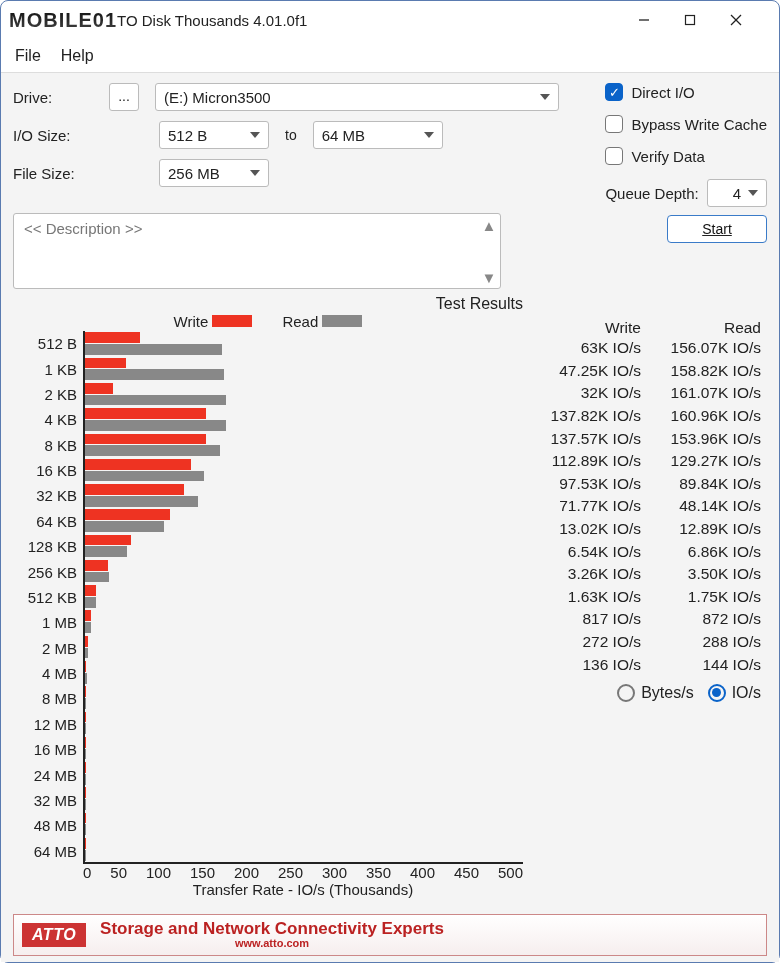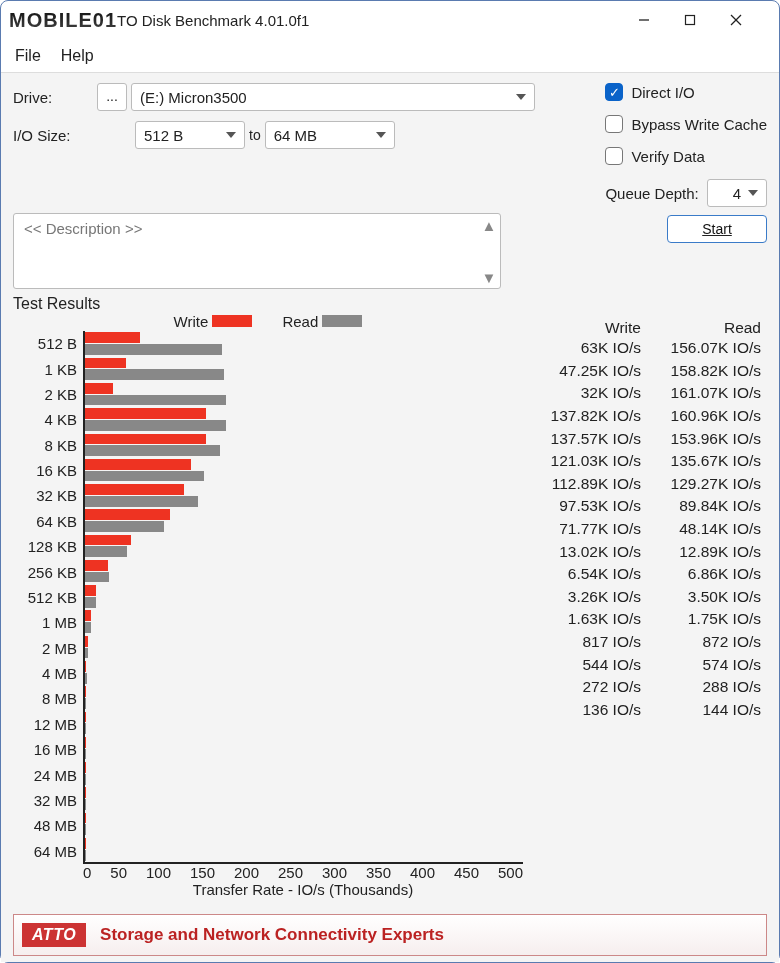--- a/index.html
+++ b/index.html
@@ -9,41 +9,41 @@
   .titlebar .watermark { position:relative; font-family:Impact, sans-serif; font-size:20px; letter-spacing:1px;
     background:linear-gradient(#111,#444); -webkit-background-clip:text; color:transparent; font-weight:700; }
   .titlebar .watermark::after { content:""; }
   .titlebar .title-text { font-size:15px; }
   .titlebar .spacer { flex:1; }
   .winbtn { width:46px; height:32px; display:flex; align-items:center; justify-content:center; color:#222; }
   .winbtn svg { width:12px; height:12px; }
   .winbtn.close svg { width:14px; height:14px; }
   .menubar { height:34px; display:flex; align-items:center; gap:20px; padding:0 14px; font-size:16px; border-bottom:1px solid #ddd; }
   .content { flex:1; background:#f4f4f4; padding:10px 12px 6px; display:flex; flex-direction:column; gap:6px; overflow:hidden; }
-  .config-row { display:flex; align-items:center; gap:4px; }
+  .config-row { display:flex; align-items:center; gap:16px; }
   .lbl { width:80px; font-size:15px; }
   .sel, .sel-sm, .sel-xs { height:28px; border:1px solid #bbb; background:#fff; border-radius:3px; display:flex; align-items:center; padding:0 8px; font-size:15px; position:relative; }
   .sel { width:404px; }
   .sel-sm { width:110px; }
   .sel-xs { width:60px; justify-content:center; }
   .caret { position:absolute; right:8px; top:50%; transform:translateY(-50%); width:0;height:0;border-left:5px solid transparent;border-right:5px solid transparent;border-top:6px solid #555; }
   .btn-dots { width:30px; height:28px; border:1px solid #bbb; background:#fff; border-radius:3px; text-align:center; line-height:24px; }
   .rightcol { margin-left:auto; display:flex; flex-direction:column; gap:14px; font-size:15px; }
   .chk { display:flex; align-items:center; gap:8px; }
   .box { width:18px; height:18px; border:1.5px solid #777; border-radius:4px; background:#fff; display:flex; align-items:center; justify-content:center; }
   .box.checked { background:#0a63c9; border-color:#0a63c9; color:#fff; font-size:13px; line-height:1; }
   .qd-row { display:flex; align-items:center; gap:8px; }
   .start-btn { width:100px; height:28px; border:1px solid #3a7bc8; border-radius:4px; background:#fff; color:#111; text-align:center; line-height:26px; align-self:flex-end; }
   .desc-row { display:flex; gap:20px; align-items:flex-start; }
   .desc-box { position:relative; flex:0 0 488px; height:76px; border:1px solid #bbb; background:#fff; border-radius:3px; padding:6px 16px 6px 10px; color:#777; font-size:15px; }
   .spin { position:absolute; right:2px; width:18px; height:14px; display:flex; align-items:center; justify-content:center; color:#888; }
   .spin.up { top:4px; } .spin.dn { bottom:4px; }
   .results-area { flex:1; display:flex; gap:4px; min-height:0; }
   .chart-side { flex:0 0 510px; display:flex; flex-direction:column; }
-  .chart-title { text-align:left; font-size:16px; }
+  .chart-title { text-align:right; font-size:16px; }
   .legend { display:flex; justify-content:center; gap:30px; align-items:center; font-size:15px; margin-bottom:1px; }
   .swatch { width:40px; height:12px; display:inline-block; }
   .swatch.r { background:#e32; } .swatch.g { background:#888; }
   .chart-body { flex:1; display:flex; }
   .ylabels { width:70px; display:flex; flex-direction:column; text-align:right; font-size:15px; padding-right:6px; }
   .ylabels div { flex:1; display:flex; align-items:center; justify-content:flex-end; }
   .plot { flex:1; border-left:2px solid #222; border-bottom:2px solid #222; position:relative; }
   .bars { display:flex; flex-direction:column; height:100%; }
   .bar-row { flex:1; display:flex; flex-direction:column; justify-content:center; gap:1px; padding:0.7px 0; }
   .bar { height:45%; }
@@ -64,21 +64,21 @@
   .banner-text { color:#b22; font-weight:700; font-size:17px; text-align:center; line-height:1.05; }
   .banner-text small { display:block; font-size:11px; font-weight:600; }
 </style>
 </head>
 <body>
 
 <div class="window">
 
   <div class="titlebar">
     <span class="watermark">MOBILE01</span>
-    <span class="title-text">TO Disk Benchmark 4.01.0f1</span>
+    <span class="title-text">TO Disk Thousands 4.01.0f1</span>
     <span class="spacer"></span>
     <div class="winbtn">
         <svg viewBox="0 0 12 12">
           <line x1="1" y1="6" x2="11" y2="6" stroke="#222" stroke-width="1.3"></line>
         </svg>
       </div>
     <div class="winbtn">
         <svg viewBox="0 0 12 12">
           <rect x="1.5" y="1.5" width="9" height="9" fill="none" stroke="#222" stroke-width="1.2"></rect>
         </svg>
@@ -111,20 +111,28 @@
         <div class="config-row">
           <span class="lbl">I/O Size:</span>
           <span style="width:34px;"></span>
           <div class="sel-sm">
               <span>512 B</span>
               <span class="caret"></span>
             </div>
           <span>to</span>
           <div class="sel-sm" style="width:130px">
               <span>64 MB</span>
+              <span class="caret"></span>
+            </div>
+        </div>
+        <div class="config-row">
+          <span class="lbl">File Size:</span>
+          <span style="width:34px;"></span>
+          <div class="sel-sm">
+              <span>256 MB</span>
               <span class="caret"></span>
             </div>
         </div>
       </div>
 
       <div class="rightcol">
         <div class="chk">
           <span class="box checked">✓</span>
           <span>Direct I/O</span>
         </div>
@@ -315,24 +323,20 @@
             </div>
             <div class="trow">
               <div>137.82K IO/s</div>
               <div>160.96K IO/s</div>
             </div>
             <div class="trow">
               <div>137.57K IO/s</div>
               <div>153.96K IO/s</div>
             </div>
             <div class="trow">
-              <div>121.03K IO/s</div>
-              <div>135.67K IO/s</div>
-            </div>
-            <div class="trow">
               <div>112.89K IO/s</div>
               <div>129.27K IO/s</div>
             </div>
             <div class="trow">
               <div>97.53K IO/s</div>
               <div>89.84K IO/s</div>
             </div>
             <div class="trow">
               <div>71.77K IO/s</div>
               <div>48.14K IO/s</div>
@@ -351,36 +355,43 @@
             </div>
             <div class="trow">
               <div>1.63K IO/s</div>
               <div>1.75K IO/s</div>
             </div>
             <div class="trow">
               <div>817 IO/s</div>
               <div>872 IO/s</div>
             </div>
             <div class="trow">
-              <div>544 IO/s</div>
-              <div>574 IO/s</div>
-            </div>
-            <div class="trow">
               <div>272 IO/s</div>
               <div>288 IO/s</div>
             </div>
             <div class="trow">
               <div>136 IO/s</div>
               <div>144 IO/s</div>
             </div>
           </div>
+        <div class="unit-row">
+          <span style="display:flex;align-items:center;gap:6px;">
+            <span class="radio"></span>
+            <span>Bytes/s</span>
+          </span>
+          <span style="display:flex;align-items:center;gap:6px;">
+            <span class="radio on"></span>
+            <span>IO/s</span>
+          </span>
+        </div>
       </div>
     </div>
 
     <div class="banner">
       <span class="atto-logo">ATTO</span>
       <span class="banner-text">
         <span>Storage and Network Connectivity Experts</span>
+        <small>www.atto.com</small>
       </span>
     </div>
 
   </div>
 </div>
 
 </body></html>

